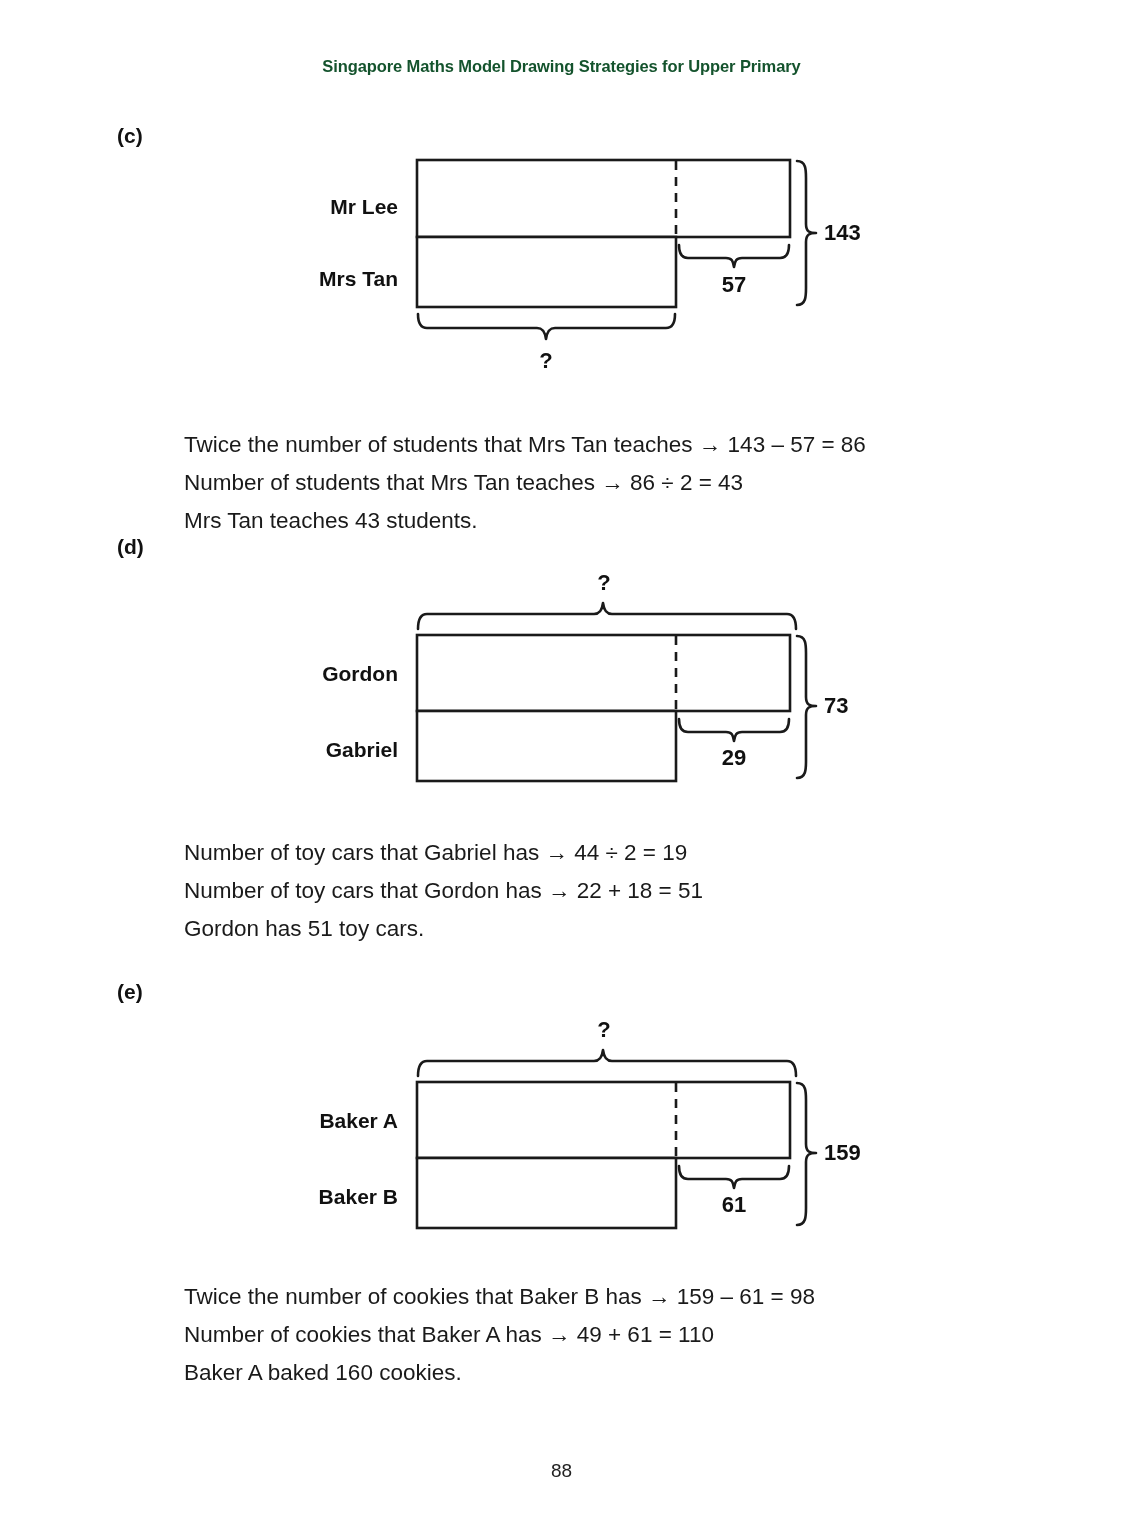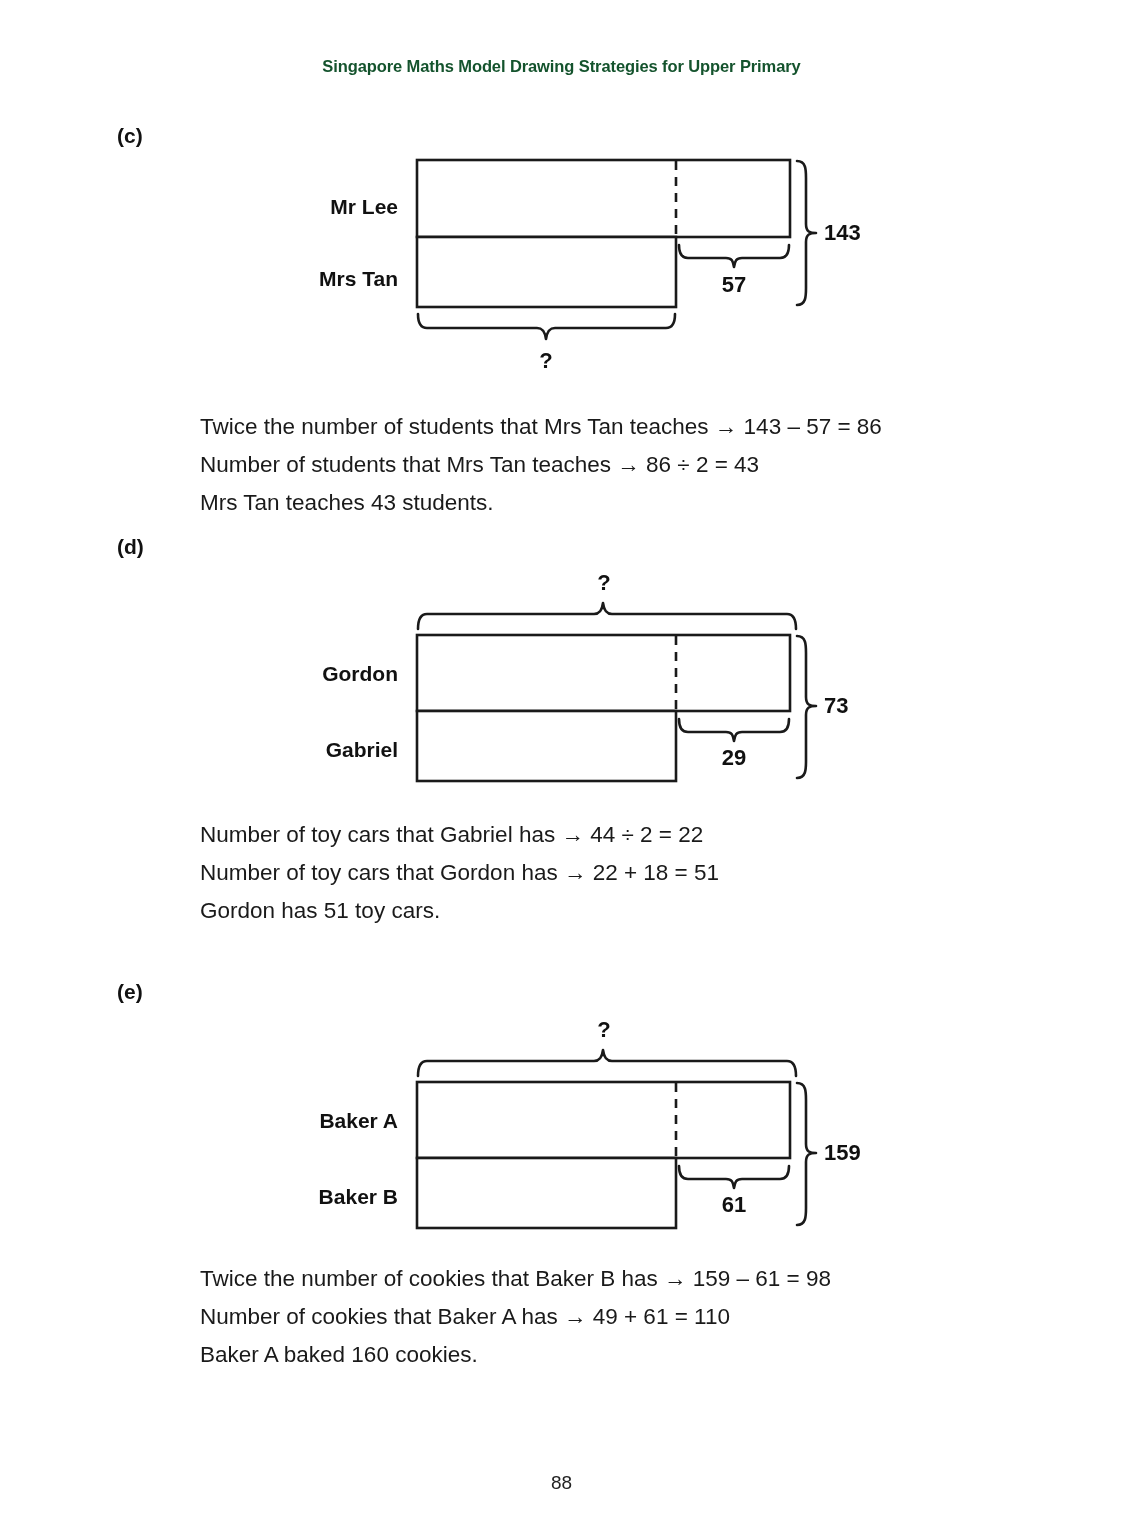--- a/index.html
+++ b/index.html
@@ -29,21 +29,20 @@
   }
 
   .page-number {
     position: absolute;
     top: 1460px;
     left: 0;
     width: 1123px;
     text-align: center;
     font-size: 19px;
     color: #222;
-    margin-top: 12px;
   }
 
   
   .part { position: absolute; left: 0; width: 1123px; }
 
   .part-label {
     position: absolute;
     left: 117px;
     font-size: 21px;
     font-weight: bold;
@@ -81,25 +80,26 @@
     fill: none;
     stroke: #1a1a1a;
     stroke-width: 2.6;
     stroke-linecap: round;
     stroke-linejoin: round;
   }
 
   
   .solution {
     position: absolute;
-    left: 200px;
+    left: 184px;
     font-size: 22.5px;
     line-height: 38px;
     color: #1a1a1a;
     white-space: nowrap;
+    margin-top: 18px;
   }
   .solution div { height: 38px; }
   .ans { }
 </style>
 </head>
 <body>
 
 <div class="page-header">Singapore Maths Model Drawing Strategies for Upper Primary</div>
 
 <div class="part" style="top:0;">
@@ -150,21 +150,21 @@
 
       <path class="brace-path" d="M797,71 C806,71 806,80 806,88 L806,132 C806,140 810,141 816,141 C810,141 806,142 806,150 L806,196 C806,204 806,213 797,213"></path>
       <text class="brace-value" x="824" y="142" dominant-baseline="middle">73</text>
 
       <path class="brace-path" d="M679,154 C679,162 681,167 688,167 L726,167 C732,167 733,170 734,176 C735,170 736,167 742,167 L780,167 C787,167 789,162 789,154"></path>
       <text class="brace-value" x="734" y="194" text-anchor="middle" dominant-baseline="middle">29</text>
     </svg>
   </div>
 
   <div class="solution" style="top:816px;">
-    <div>Number of toy cars that Gabriel has → 44 ÷ 2 = 22</div>
+    <div>Number of toy cars that Gabriel has → 44 ÷ 2 = 19</div>
     <div>Number of toy cars that Gordon has → 22 + 18 = 51</div>
     <div>Gordon has <span class="ans">51</span> toy cars.</div>
   </div>
 </div>
 
 <div class="part" style="top:0;">
   <div class="part-label" style="top:980px;">(e)</div>
 
   <div class="diagram" style="top:1012px;">
     <svg width="960" height="230" viewBox="0 0 960 230" xmlns="http://www.w3.org/2000/svg">

